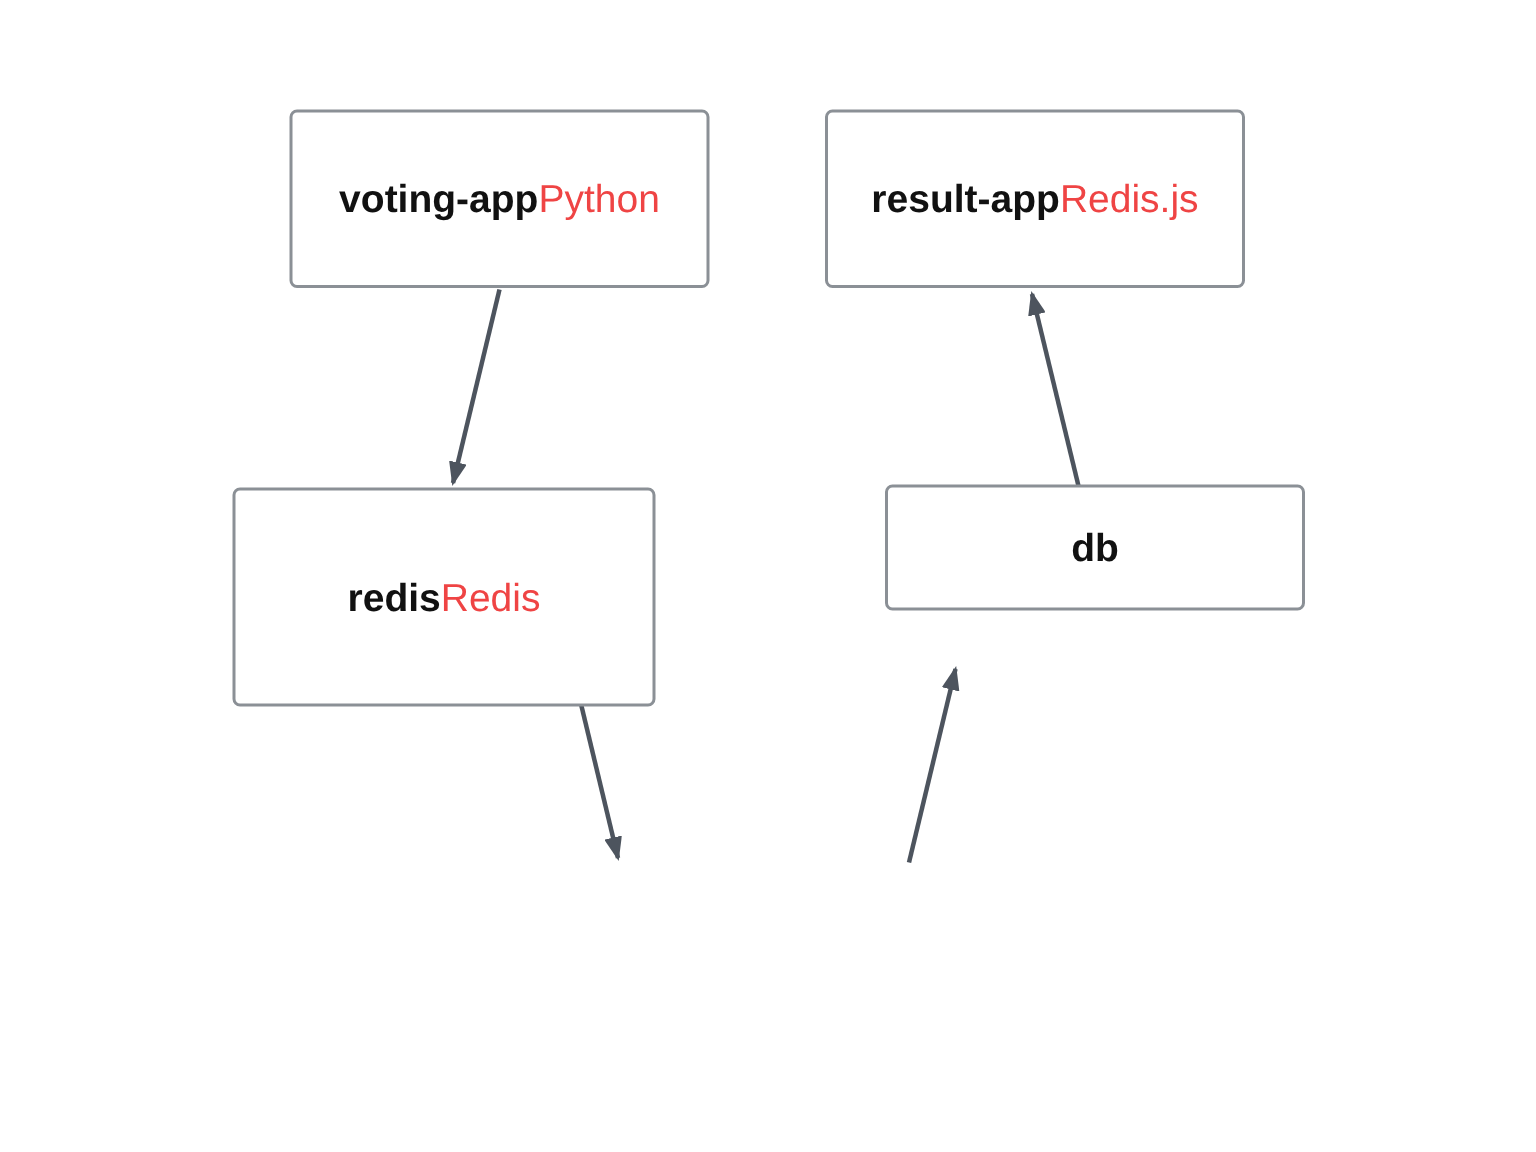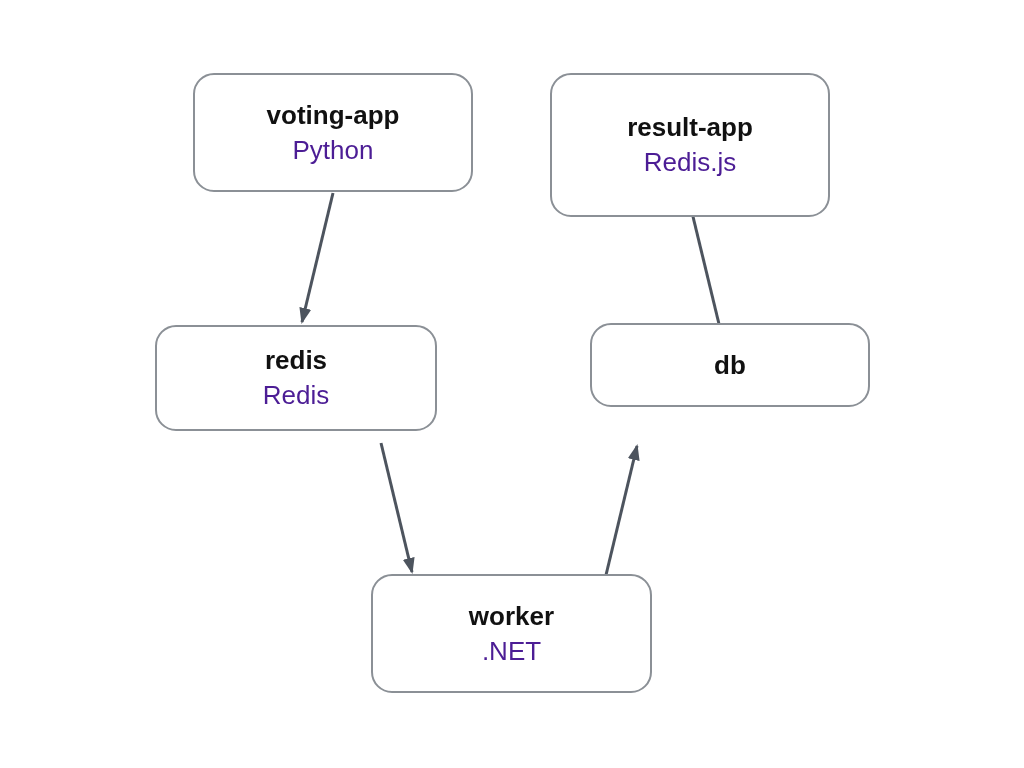--- a/index.html
+++ b/index.html
@@ -15,33 +15,33 @@
     font-family:"Liberation Sans", sans-serif;
     position:relative;
     overflow:hidden;
   }
   .canvas{position:absolute;inset:0;width:1024px;height:768px;}
   .edges{position:absolute;left:0;top:0;width:1024px;height:768px;pointer-events:none;}
   .node{
     position:absolute;
     background:var(--node-bg);
     border:2px solid var(--node-border);
-    border-radius:21px;
-    display:flex;flex-direction:column;
+    border-radius:5px;
+    display:flex;flex-direction:row;
     align-items:center;justify-content:center;
     box-sizing:border-box;
     color:var(--text);
     text-align:center;
   }
   .node .name{font-weight:bold;font-size:26px;line-height:35px;}
-  .node .tech{font-weight:normal;font-size:26px;line-height:35px;color:#4c1d95;}
+  .node .tech{font-weight:normal;font-size:26px;line-height:35px;color:#ef4444;}
   
   #node-voting-app{left:193px;top:73px;width:280px;height:119px;}
-  #node-result-app{left:550px;top:73px;width:280px;height:144px;}
-  #node-redis{left:155px;top:325px;width:282px;height:106px;}
+  #node-result-app{left:550px;top:73px;width:280px;height:119px;}
+  #node-redis{left:155px;top:325px;width:282px;height:146px;}
   #node-db{left:590px;top:323px;width:280px;height:84px;}
   #node-worker{left:371px;top:574px;width:281px;height:119px;}
   .edge-line{stroke:var(--arrow);stroke-width:3;fill:none;}
 </style>
 </head>
 <body>
 
 <div class="canvas">
 
   <svg class="edges" viewBox="0 0 1024 768" xmlns="http://www.w3.org/2000/svg">
@@ -68,18 +68,14 @@
 
   <div class="node" id="node-redis">
     <div class="name">redis</div>
     <div class="tech">Redis</div>
   </div>
 
   <div class="node" id="node-db">
     <div class="name">db</div>
   </div>
 
-  <div class="node" id="node-worker">
-    <div class="name">worker</div>
-    <div class="tech">.NET</div>
-  </div>
 
 </div>
 
 </body></html>

